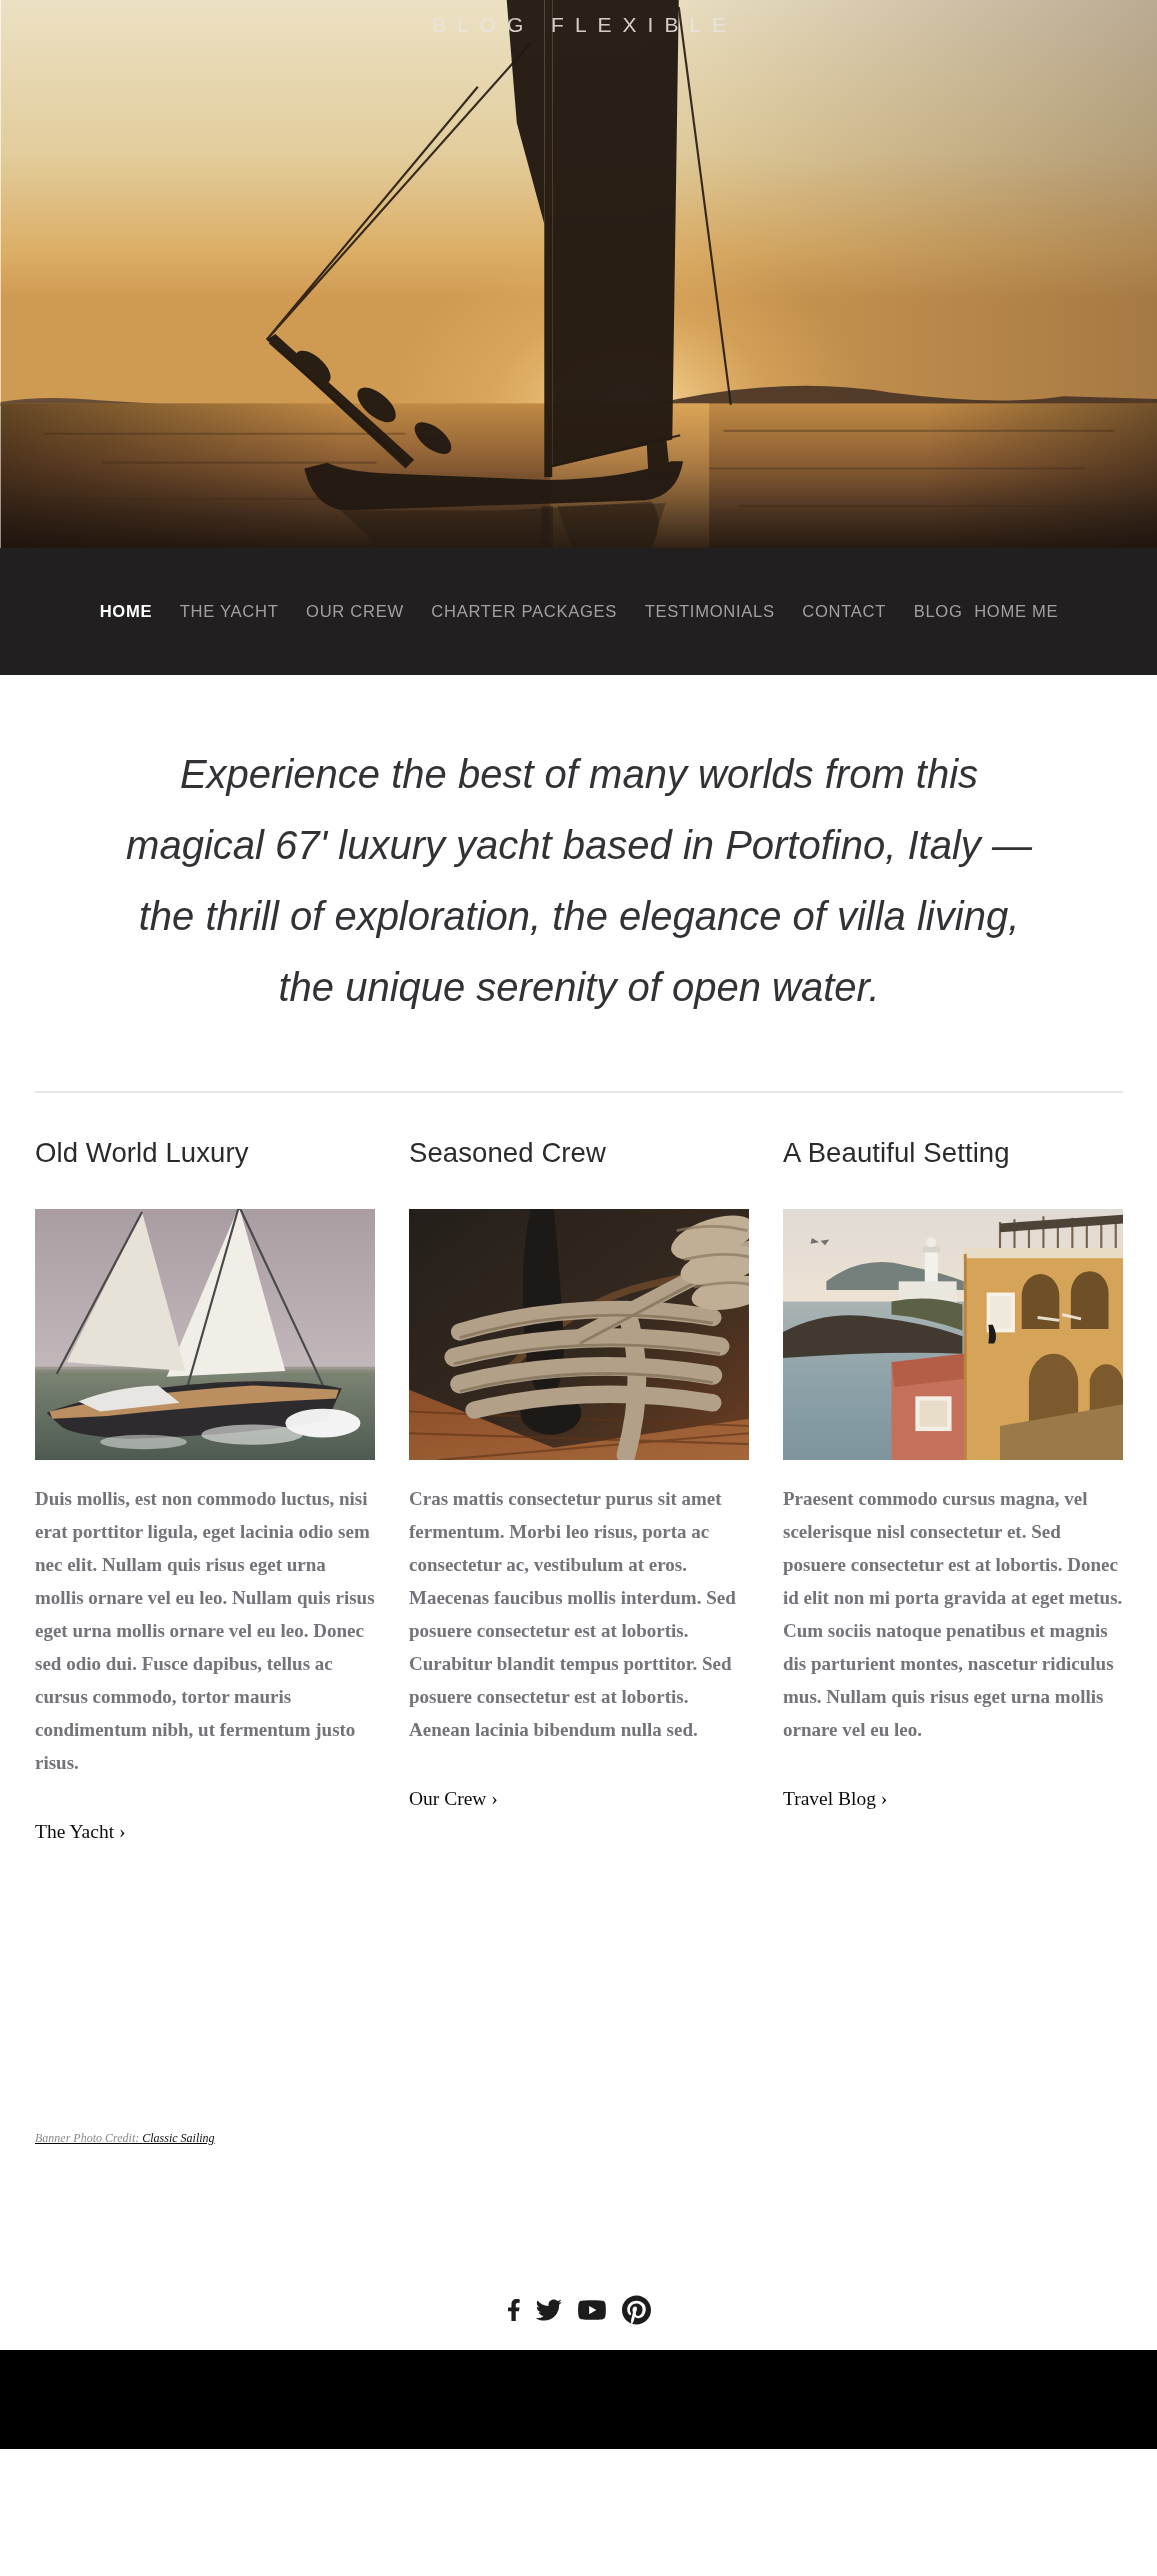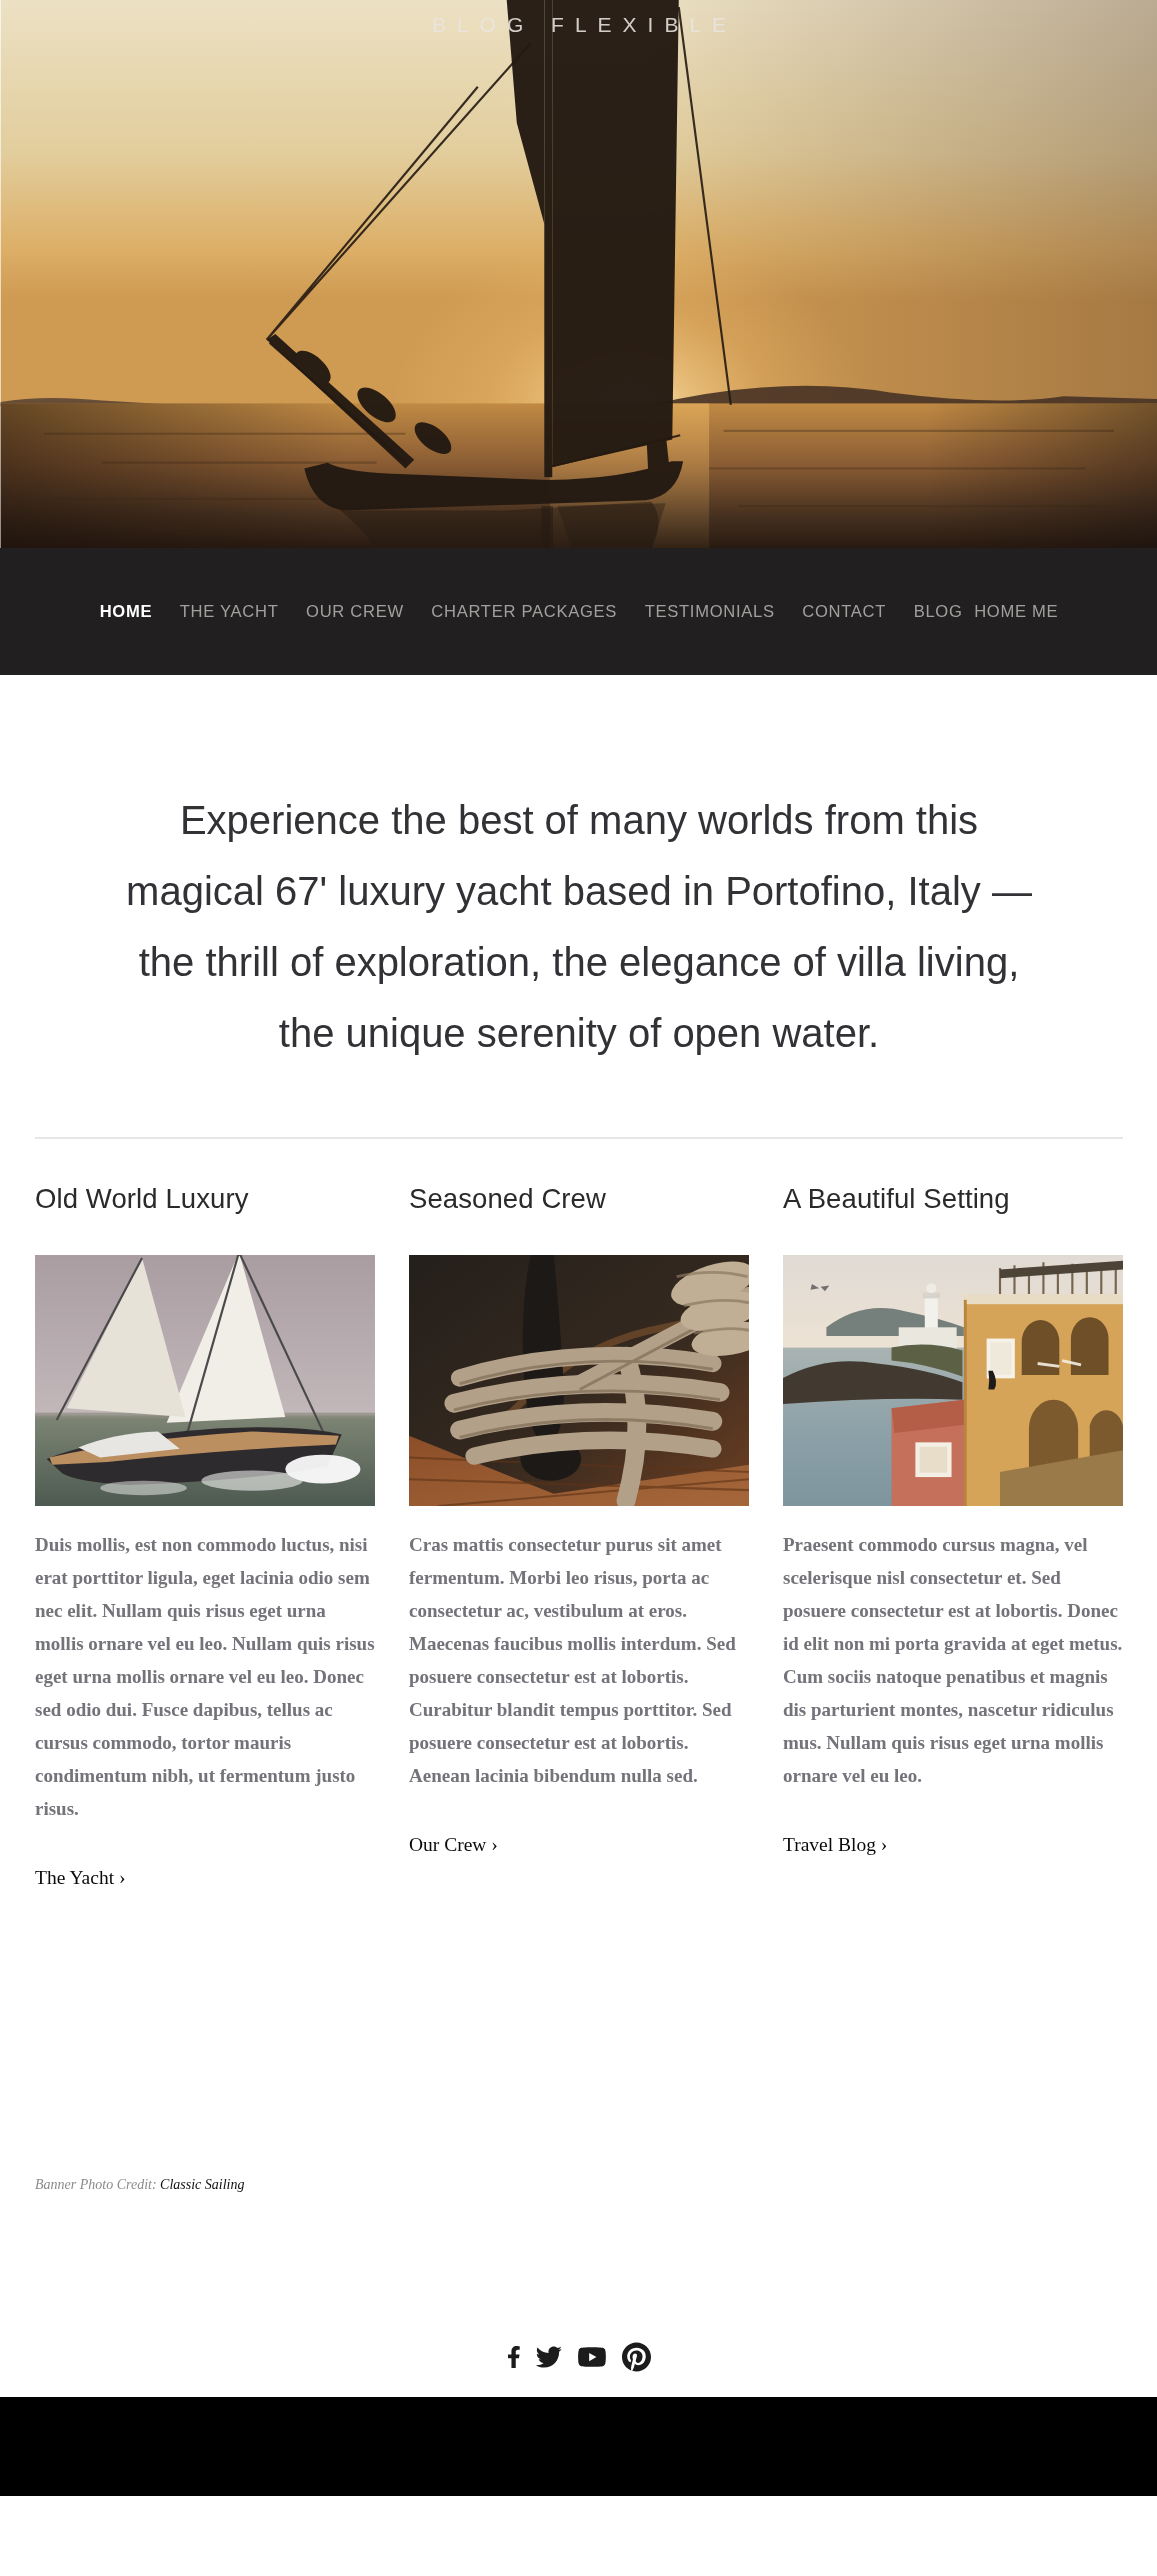--- a/index.html
+++ b/index.html
@@ -17,39 +17,39 @@
     color:rgba(233,229,224,0.88); text-indent:11px; }
 
   
   .nav { width:1158px; height:127px; background:#211f1f;
     display:flex; flex-direction:row; align-items:center; justify-content:center; gap:11.6px; }
   .nav-row { display:flex; gap:27.5px; align-items:center; }
   .nav a { text-decoration:none; color:#a2a09e; font-size:16.6px; letter-spacing:0.7px; cursor:pointer; }
   .nav a.active { color:#ffffff; font-weight:700; }
 
   
-  .intro { padding-top:110px; padding-bottom:68px; }
+  .intro { padding-top:64px; padding-bottom:68px;font-style:italic; }
   .intro p { max-width:919px; margin:0 auto; text-align:center;
     font-size:40px; line-height:71px; font-weight:300; color:#323135; }
 
   .content { width:1088px; margin:0 auto; }
   hr.rule { border:none; height:2.2px; background:#e6e6e6; }
 
   
   .cols { display:flex; gap:34px; margin-top:42px; }
   .col { width:340px; }
   .col h2 { font-size:27.5px; font-weight:300; color:#2a2a2a; line-height:35px; margin-bottom:39px; letter-spacing:0.1px; }
   .col .photo { width:340px; height:251px; display:block; }
   .col p { margin-top:22px; font-family:"Liberation Serif", serif;
     font-size:19px; line-height:33px; color:#74737a;font-weight:bold; }
   .col a.more { display:inline-block; margin-top:42px; font-family:"Liberation Serif", serif;
     font-size:19.5px; color:#0b0b0b; text-decoration:none; cursor:pointer; }
 
   
-  .credit { margin-top:288px; font-family:"Liberation Serif", serif; font-style:italic; font-size:14px; }
+  .credit { margin-top:288px; font-family:"Liberation Serif", serif; font-style:italic; font-size:12px;text-decoration:underline; }
   .credit .label { color:#8a8a8a; }
   .credit a { color:#111111; text-decoration:none; cursor:pointer; }
 
   
   .social { margin-top:146px; display:flex; justify-content:center; align-items:center; gap:14.5px; height:35px; }
   .social a { display:flex; align-items:center; justify-content:center; cursor:pointer; }
   .social svg { fill:#1c1c1c; }
 
   
   .footer-black { margin-top:23px; width:1158px; height:99px; background:#000000; }

